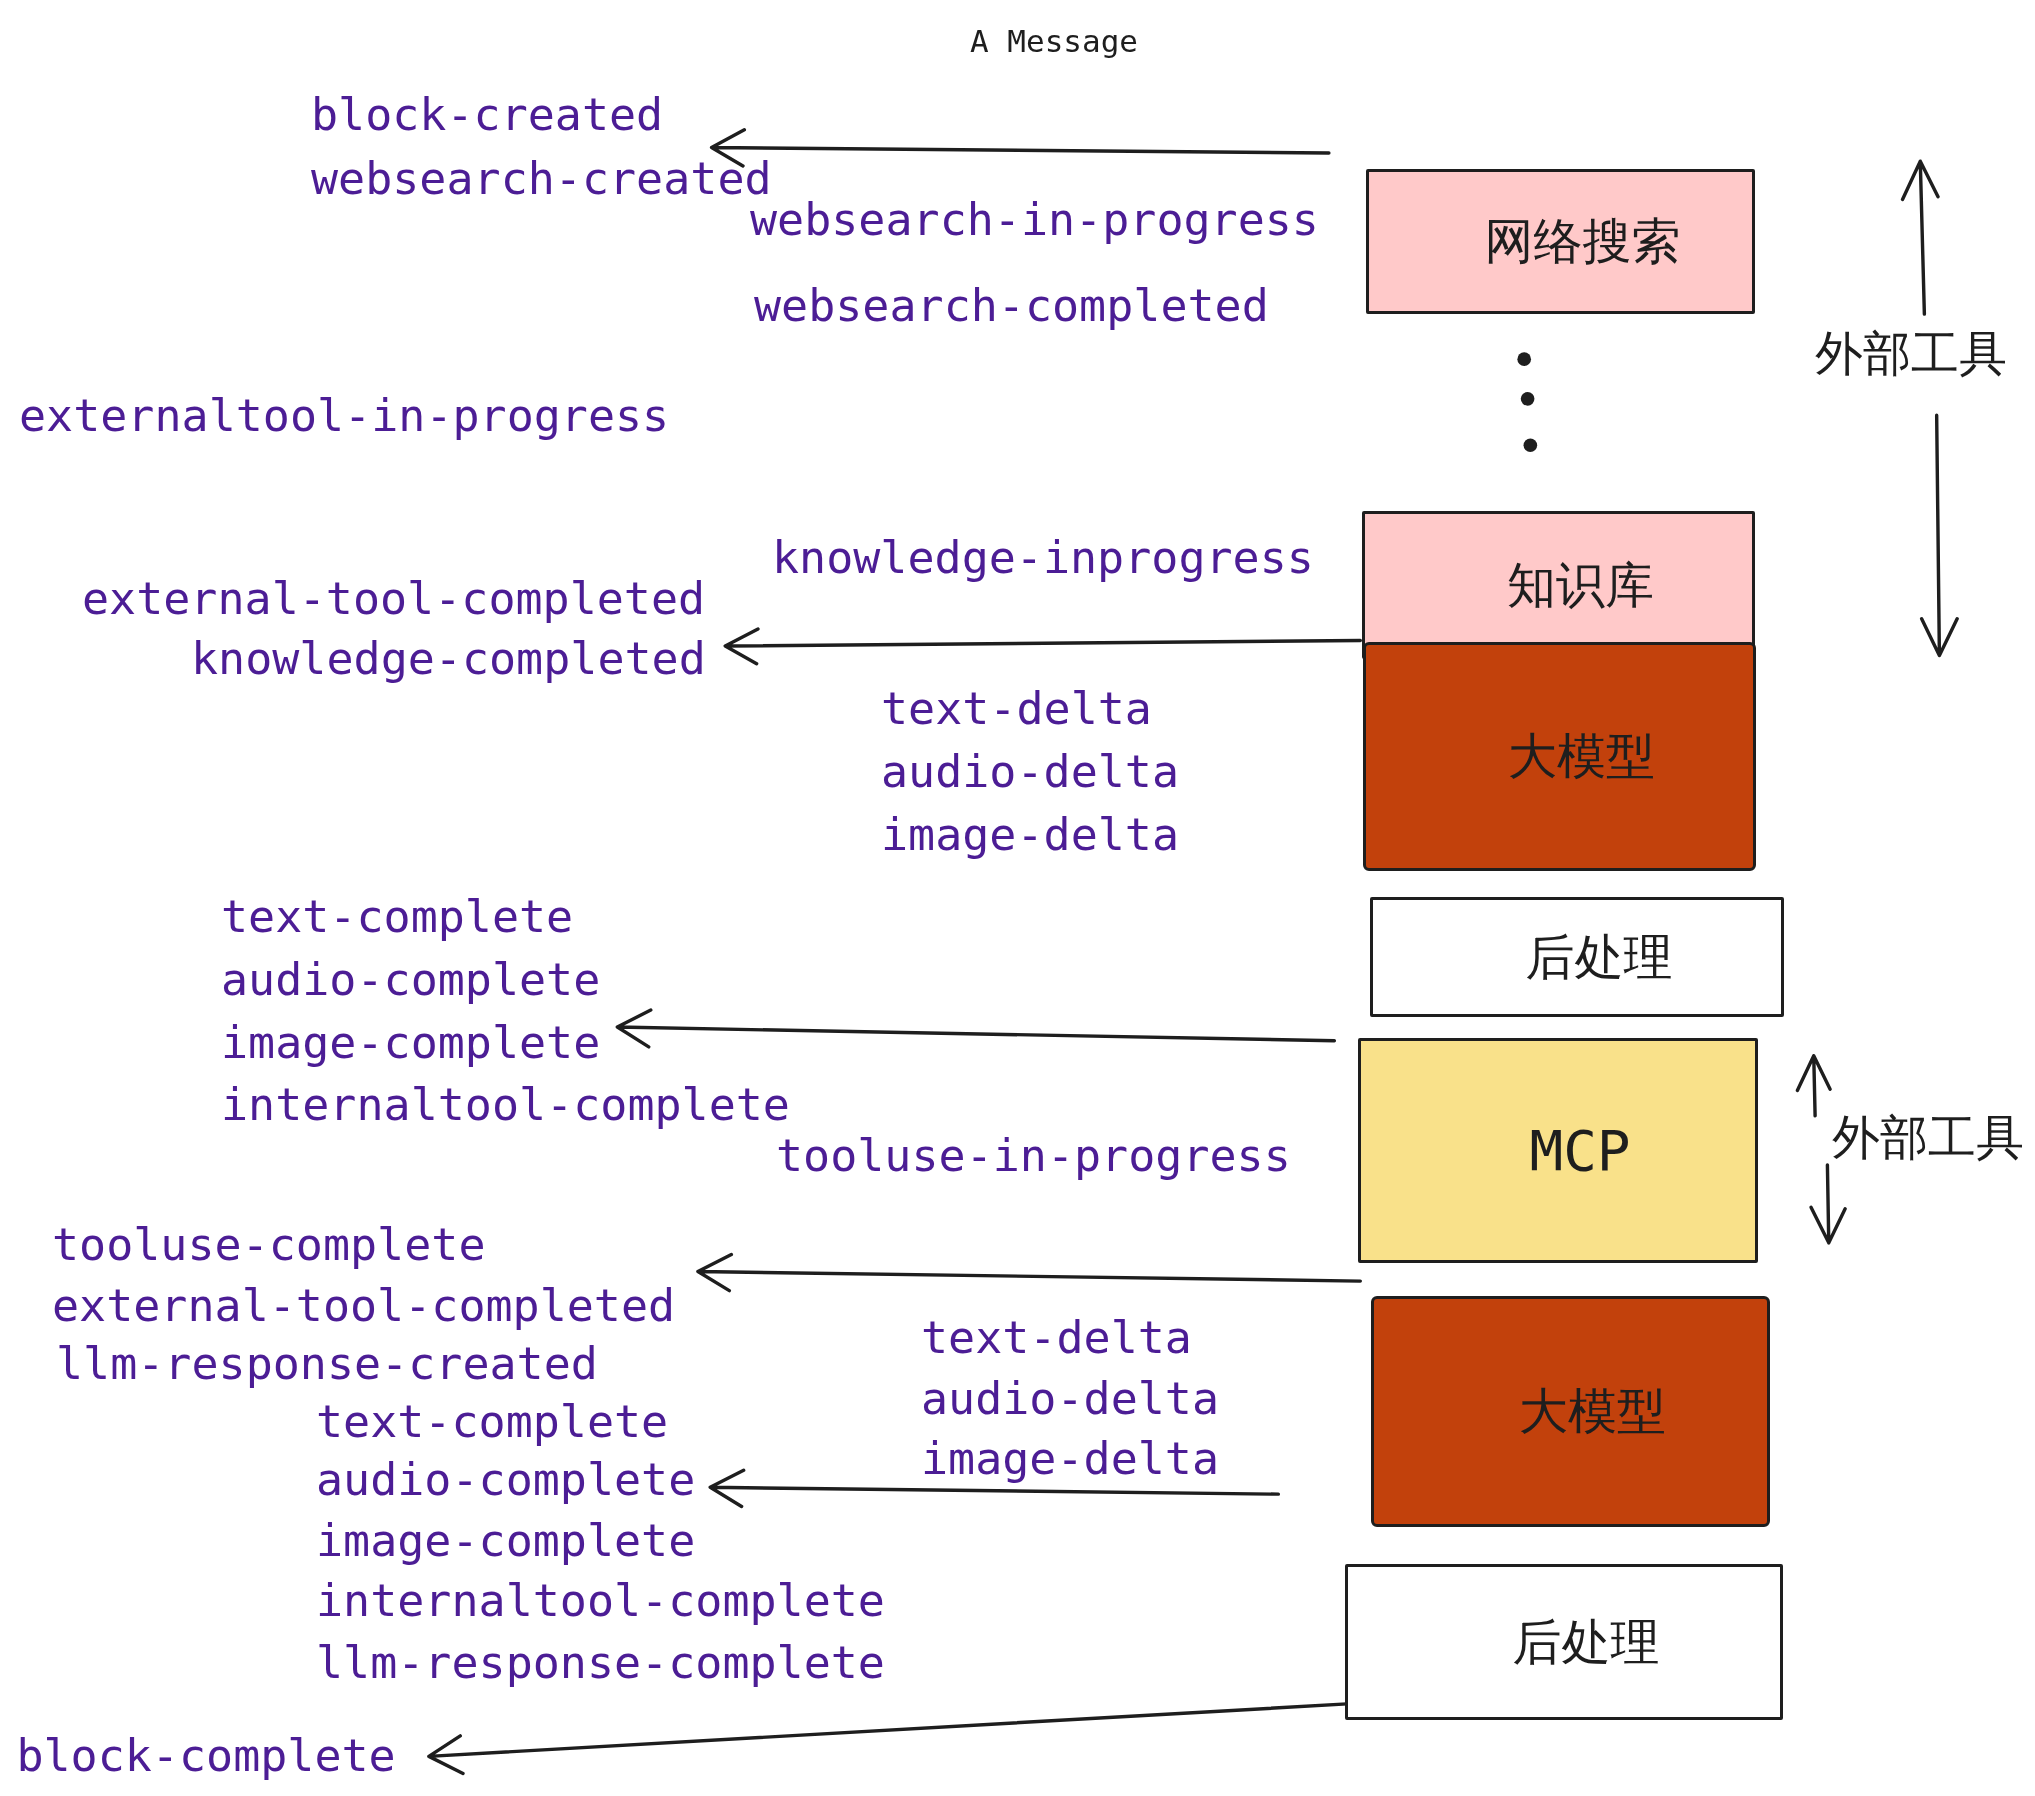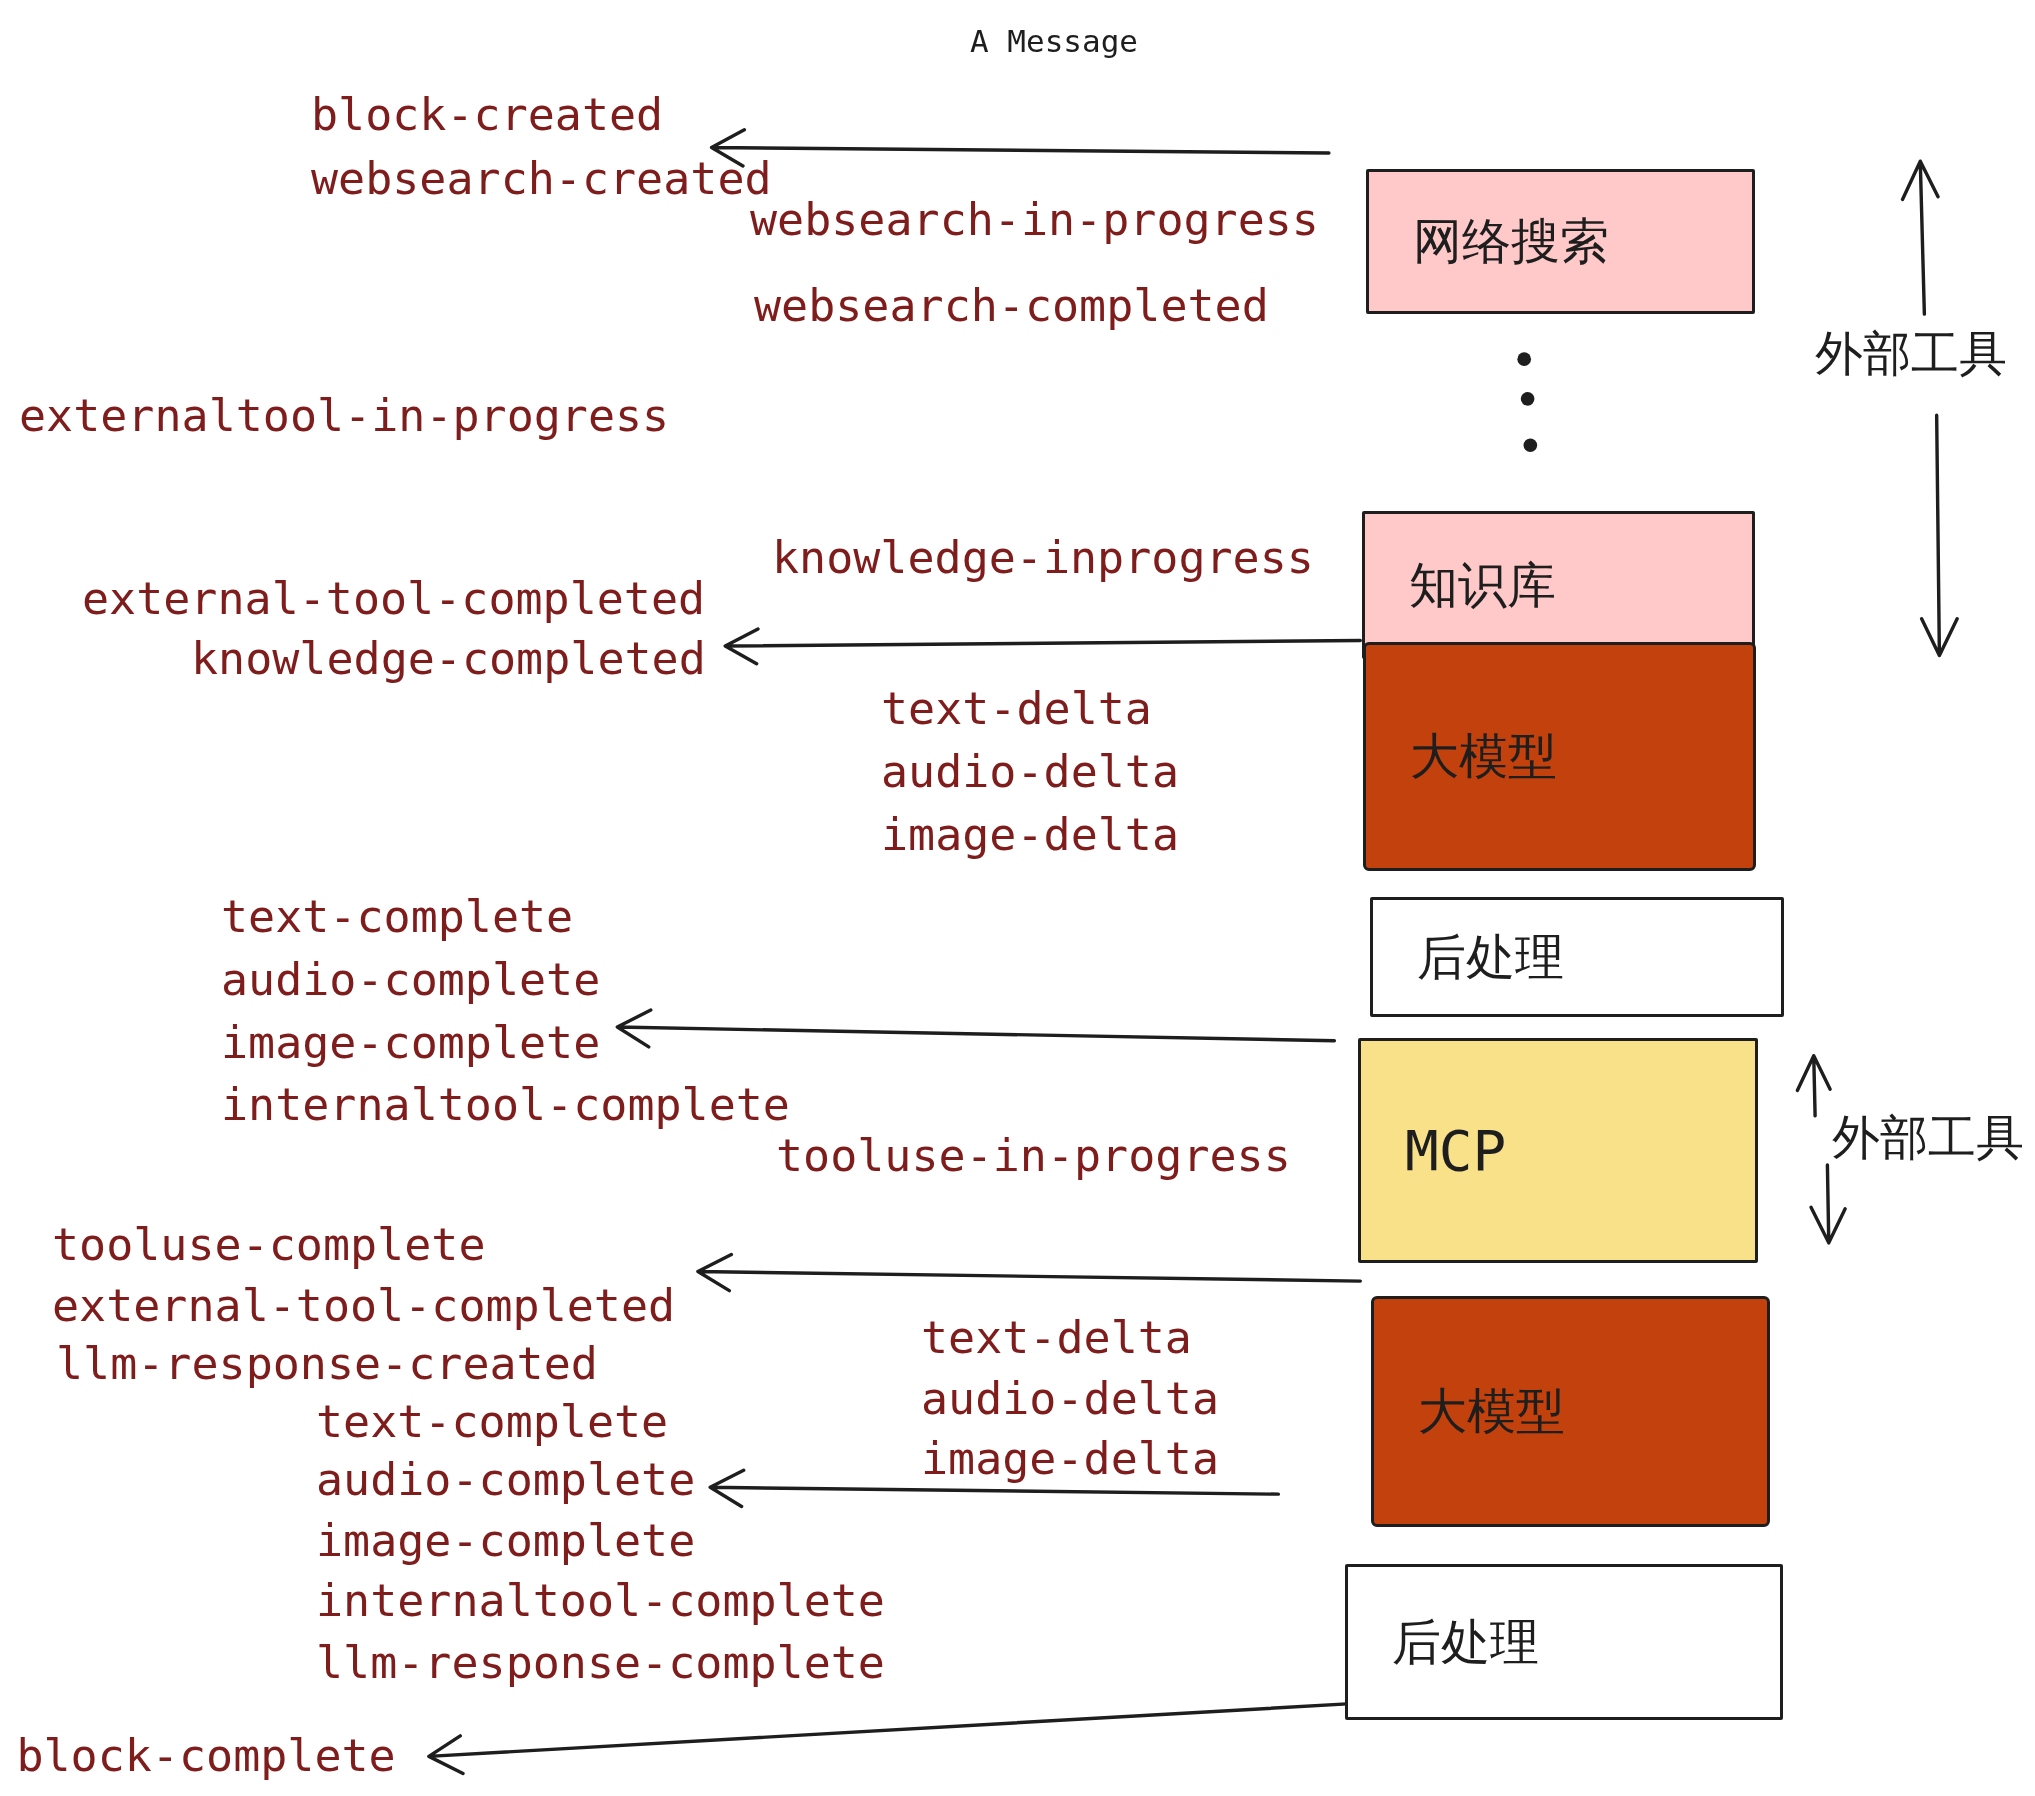--- a/index.html
+++ b/index.html
@@ -10,38 +10,38 @@
     background:#ffffff;
     overflow:hidden;
     color:#1e1e1e;
   }
   .ev{
     position:absolute;
     font-family:"DejaVu Sans Mono","Liberation Mono",monospace;
     font-size:45px;
     line-height:49px;
     white-space:nowrap;
-    color:#7f1d1d;
+    color:#4c1d95;
   }
   .title{
     position:absolute;
     font-family:"DejaVu Sans Mono","Liberation Mono",monospace;
     font-size:31px;
     line-height:49px;
     white-space:nowrap;
     color:#1e1e1e;
   }
   .node{
     position:absolute;
     box-sizing:border-box;
     border:3.4px solid #1e1e1e;
     border-radius:2px;
     display:flex;
     align-items:center;
-    justify-content:flex-start;
+    justify-content:center;
     padding-left:44px;
   }
   .node .lbl{
     font-family:"Liberation Sans","DejaVu Sans",sans-serif;
     font-size:49px;
     line-height:1;
     color:#1e1e1e;
     white-space:nowrap;
   }
   .node .lbl.mono{

